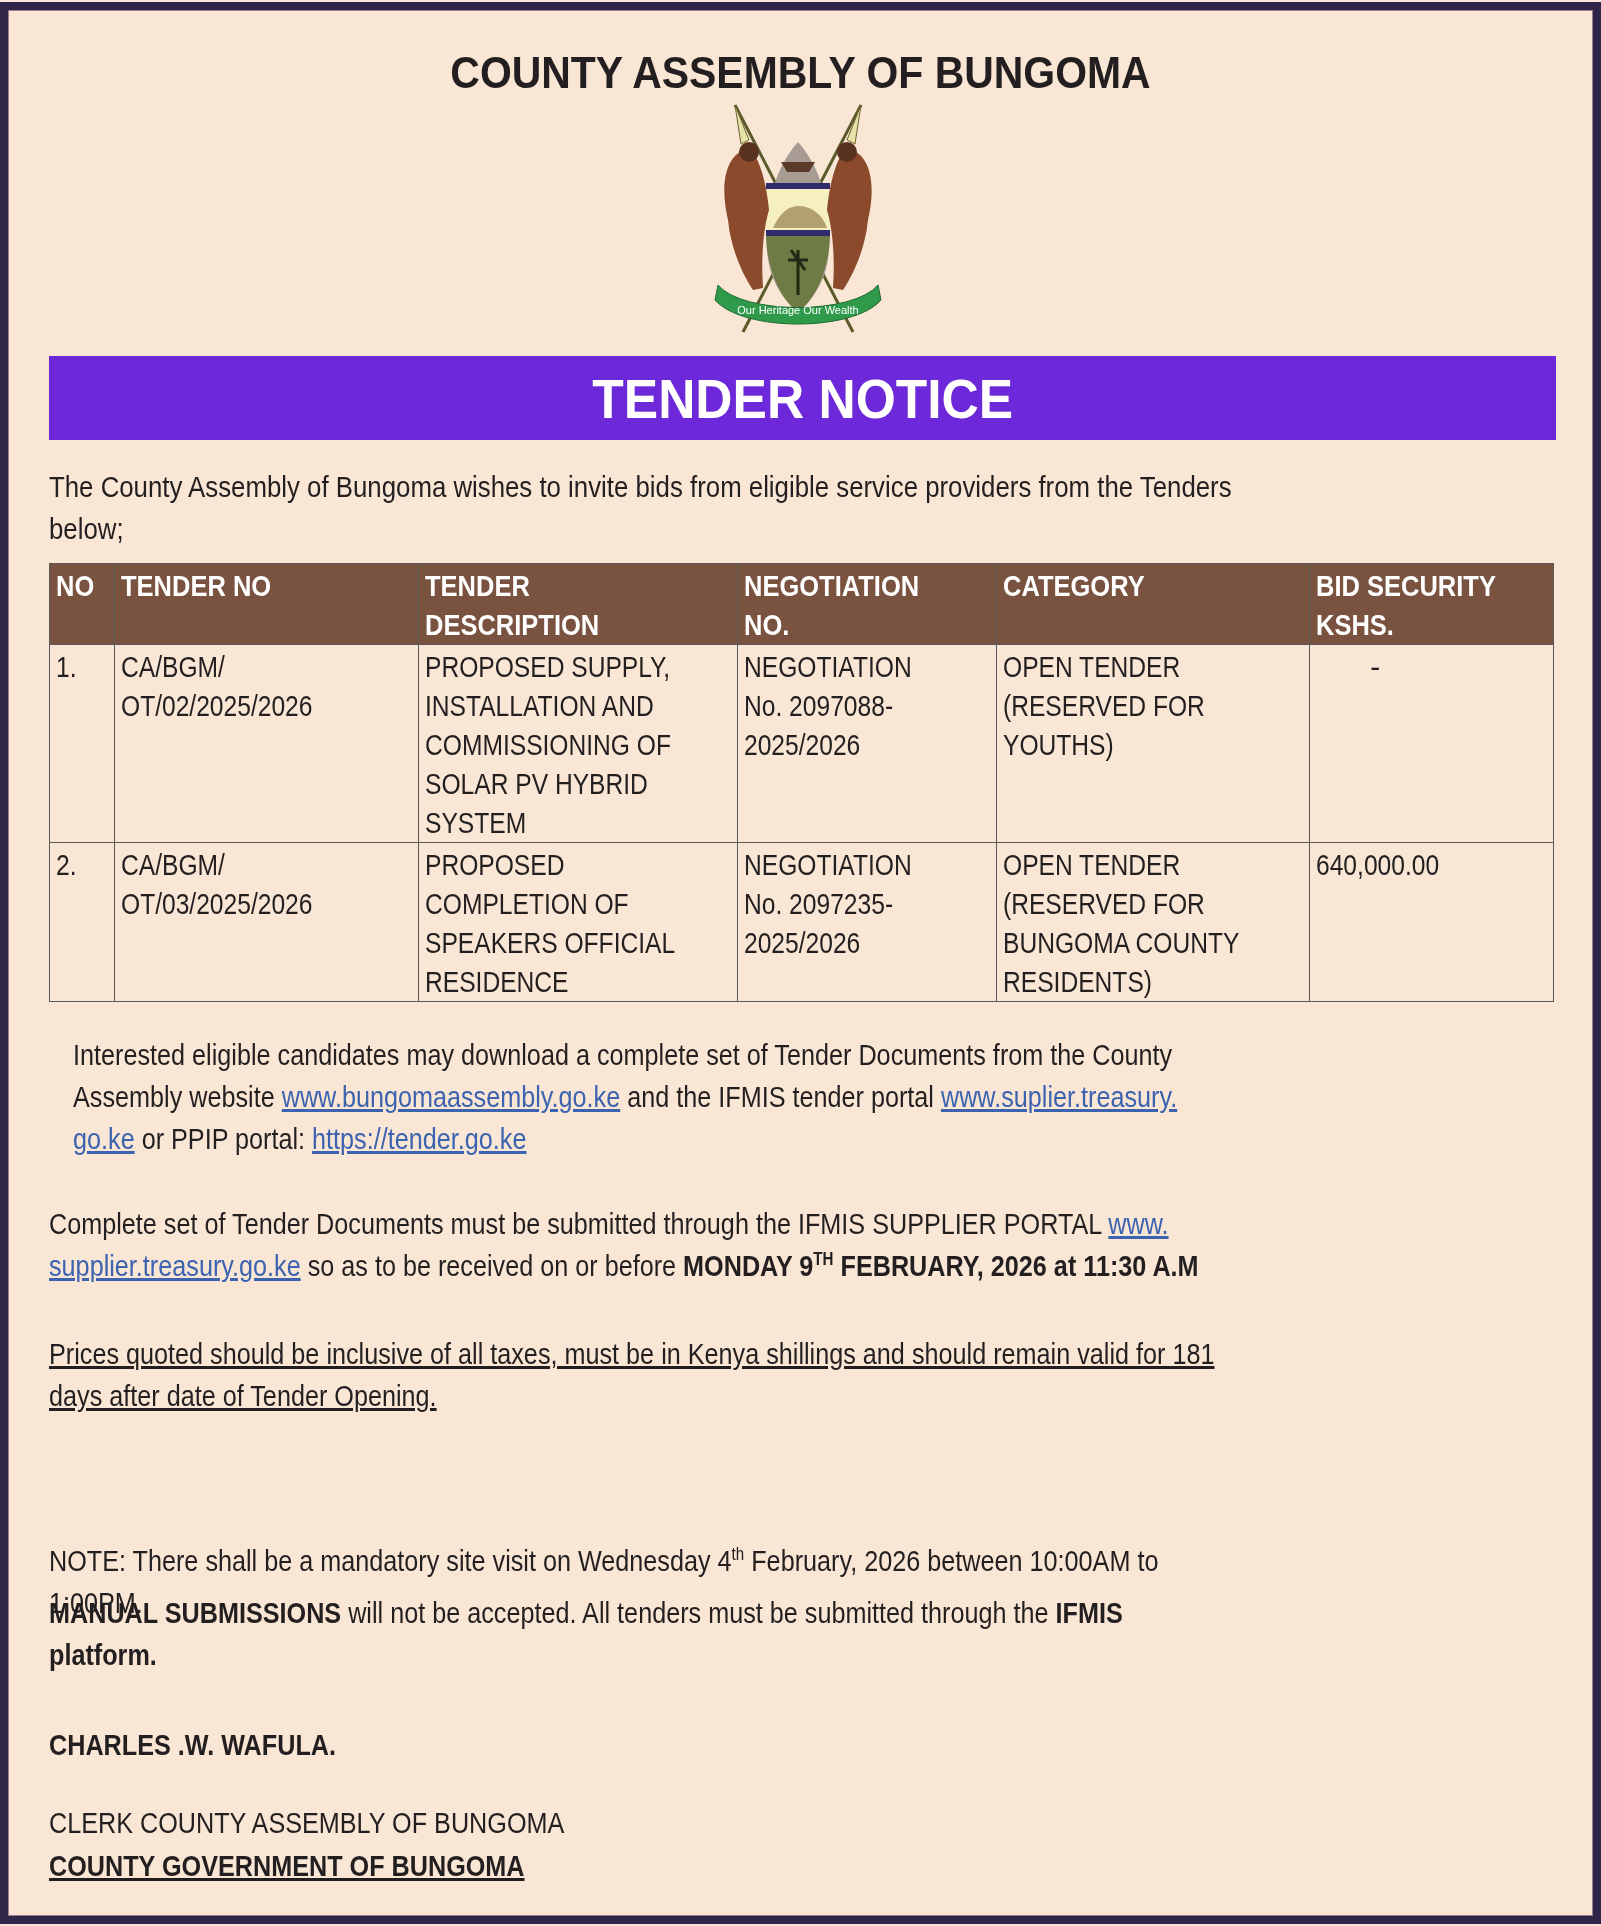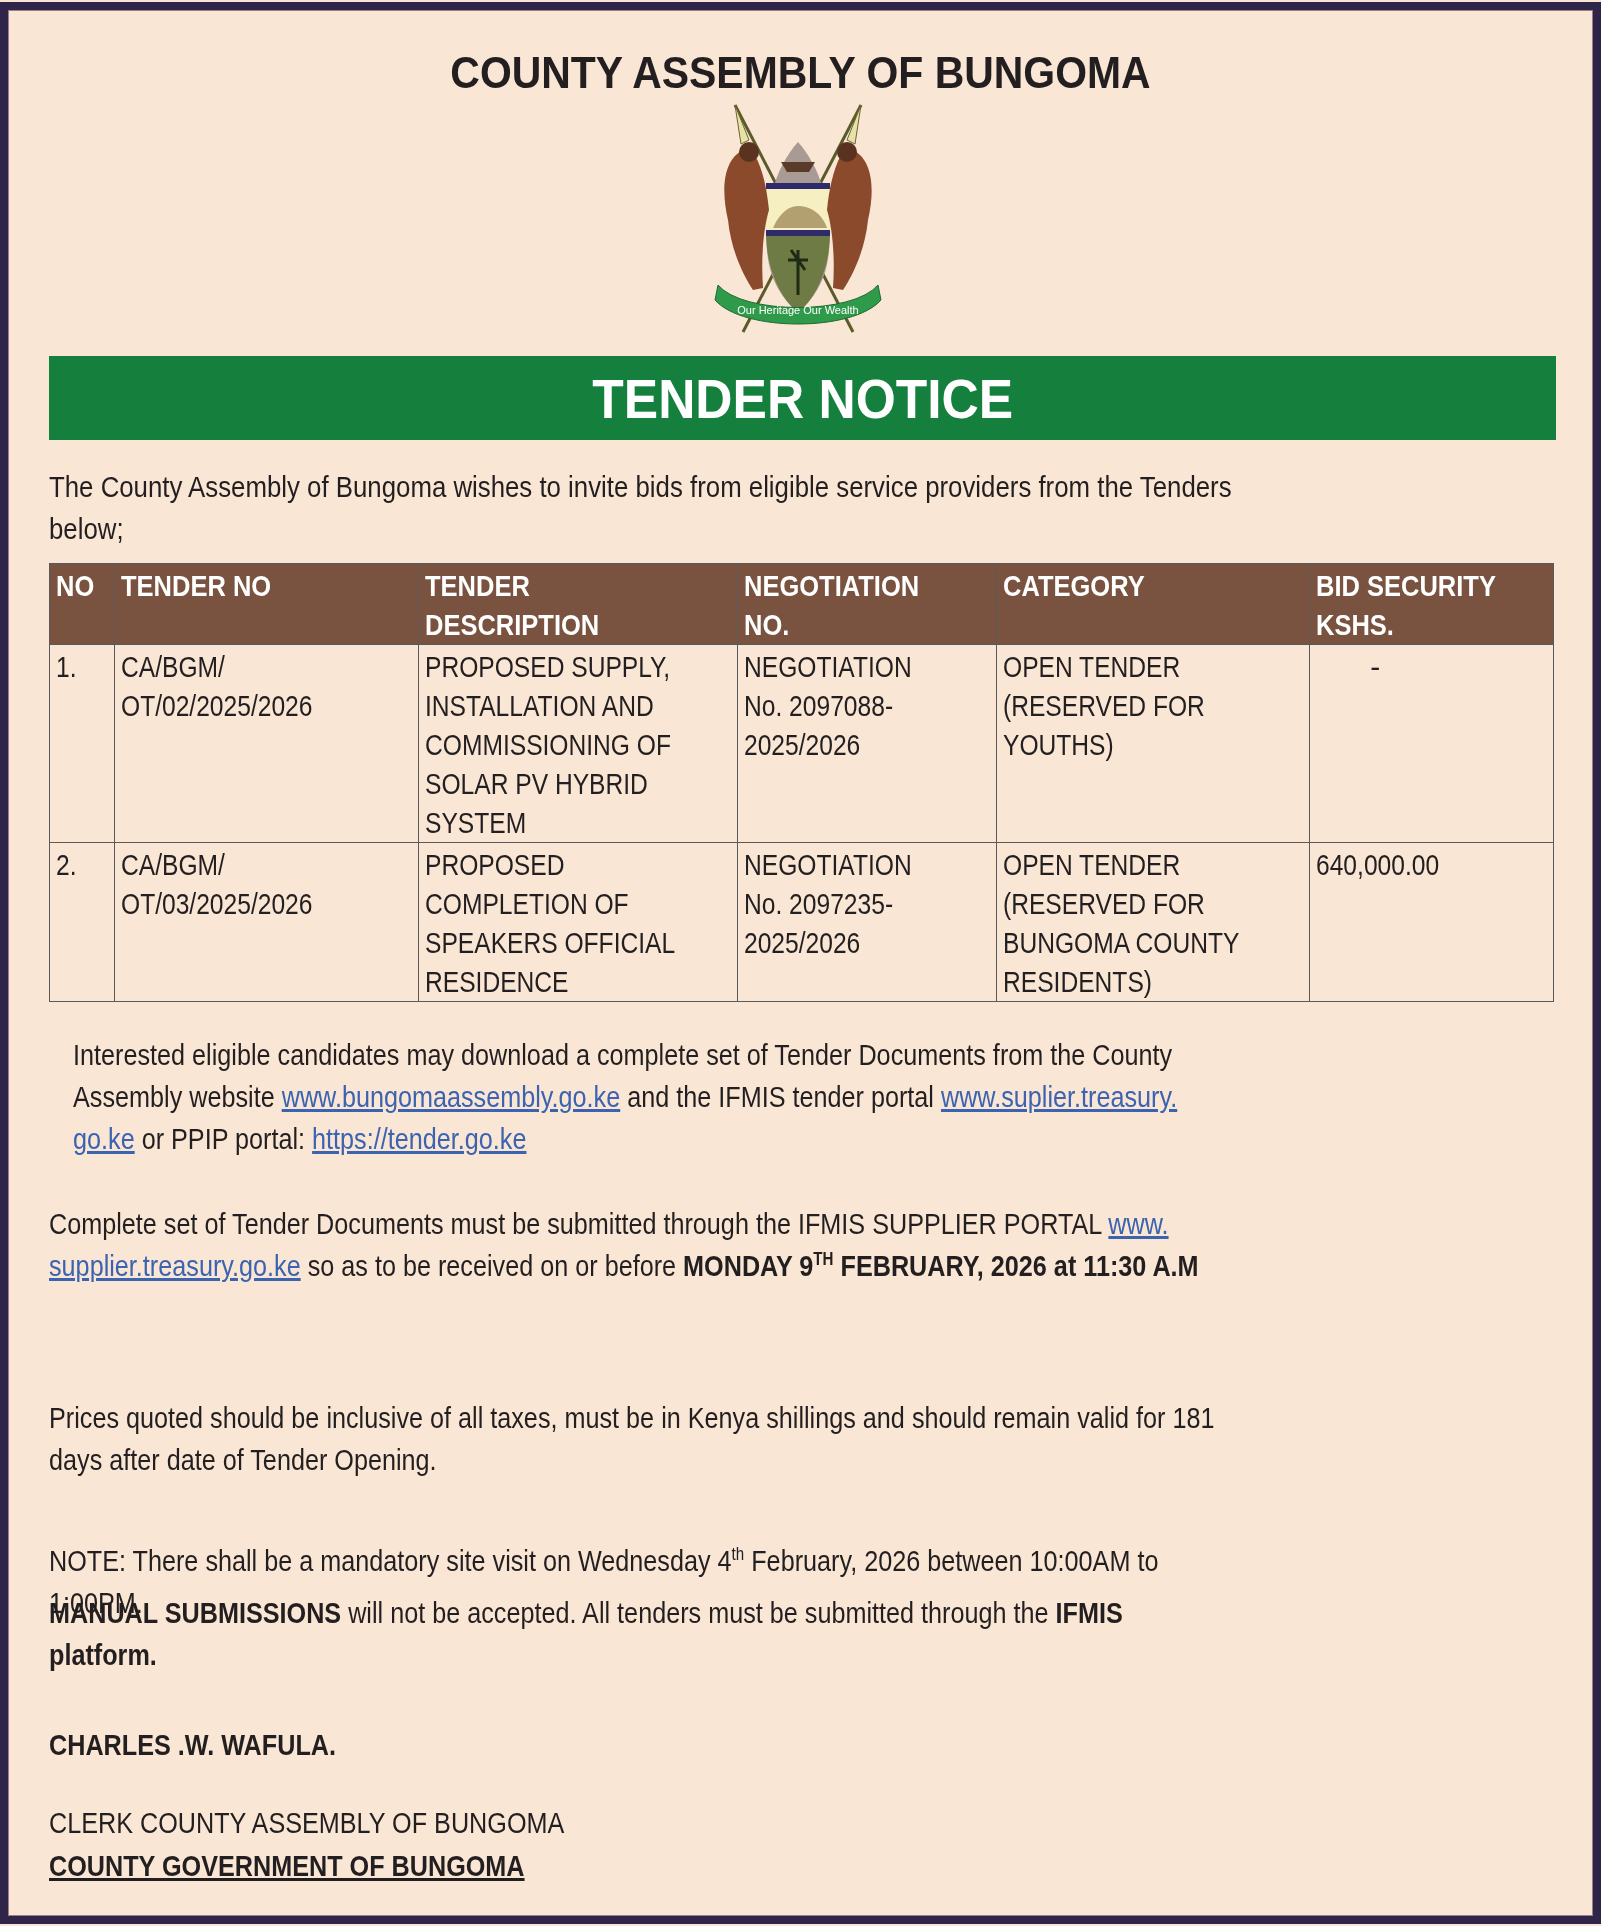--- a/index.html
+++ b/index.html
@@ -1,21 +1,21 @@
 <!DOCTYPE html>
 <html><head>
 <meta charset="utf-8">
 <style>
   html, body { margin: 0; padding: 0; }
   body { width: 1601px; height: 1926px; background: #f9e6d4; position: relative; overflow: hidden; }
   .frame { position: absolute; left: 0; top: 2px; width: 1585px; height: 1906px; border: 8px solid #2e2549; background: #f9e6d5; }
   .frame-inner { position: absolute; inset: 0; border: 1px solid #9b7f88; }
   .title { position: absolute; left: 0; right: 0; top: 48px; text-align: center; font-family: "Liberation Sans", sans-serif; font-weight: 700; font-size: 44px; color: #231f20; letter-spacing: 0px; }
   .emblem { position: absolute; left: 703px; top: 100px; width: 190px; height: 240px; }
-  .banner { position: absolute; left: 49px; top: 356px; width: 1507px; height: 84px; background: #15803d; display: flex; align-items: center; justify-content: center; }
+  .banner { position: absolute; left: 49px; top: 356px; width: 1507px; height: 84px; background: #6d28d9; display: flex; align-items: center; justify-content: center; }
   .banner span { color: #ffffff; font-family: "Liberation Sans", sans-serif; font-weight: 700; font-size: 56px; display: inline-block; transform: scaleX(0.92); }
   .para { position: absolute; left: 49px; width: 1507px; font-family: "Liberation Sans", sans-serif; font-size: 30px; line-height: 42px; color: #231f20; }
   .sq { display: block; transform-origin: left top; }
   a.link { color: #3b63b0; text-decoration: underline; }
   table.tenders { position: absolute; left: 49px; top: 563px; width: 1505px; border-collapse: collapse; font-family: "Liberation Sans", sans-serif; color: #231f20; }
   table.tenders th, table.tenders td { border: 1.5px solid #5a5a5a; vertical-align: top; text-align: left; padding: 2px 6px 0 6px; }
   table.tenders th { background: #7a5240; color: #ffffff; font-weight: 700; font-size: 30px; line-height: 39px; height: 74px; }
   table.tenders td { font-size: 30px; line-height: 39px; }
   .cell { display: inline-block; white-space: nowrap; transform-origin: left top; }
   .sig { position: absolute; left: 49px; font-family: "Liberation Sans", sans-serif; font-size: 30px; color: #231f20; }
@@ -139,21 +139,21 @@
   <span class="sq" style="transform:scaleX(0.84);white-space:nowrap;">Interested eligible candidates may download a complete set of Tender Documents from the County</span>
   <span class="sq" style="transform:scaleX(0.84);white-space:nowrap;"><span>Assembly website </span><a class="link">www.bungomaassembly.go.ke</a><span> and the IFMIS tender portal </span><a class="link">www.suplier.treasury.</a></span>
   <span class="sq" style="transform:scaleX(0.84);white-space:nowrap;"><a class="link">go.ke</a><span> or PPIP portal: </span><a class="link">https://tender.go.ke</a></span>
 </div>
 
 <div class="para" style="top:1203px;">
   <span class="sq" style="transform:scaleX(0.84);white-space:nowrap;"><span>Complete set of Tender Documents must be submitted through the IFMIS SUPPLIER PORTAL </span><a class="link">www.</a></span>
   <span class="sq" style="transform:scaleX(0.84);white-space:nowrap;"><a class="link">supplier.treasury.go.ke</a><span> so as to be received on or before </span><b><span>MONDAY 9</span><sup>TH</sup><span> FEBRUARY, 2026 at 11:30 A.M</span></b></span>
 </div>
 
-<div class="para" style="top:1397px;">
+<div class="para" style="top:1333px;text-decoration:underline;">
   <span class="sq" style="transform:scaleX(0.84);white-space:nowrap;">Prices quoted should be inclusive of all taxes, must be in Kenya shillings and should remain valid for 181</span>
   <span class="sq" style="transform:scaleX(0.84);white-space:nowrap;">days after date of Tender Opening.</span>
 </div>
 
 <div class="para" style="top:1540px;">
   <span class="sq" style="transform:scaleX(0.84);white-space:nowrap;"><span>NOTE: There shall be a mandatory site visit on Wednesday 4</span><sup>th</sup><span> February, 2026 between 10:00AM to</span></span>
   <span class="sq" style="transform:scaleX(0.84);white-space:nowrap;">1:00PM.</span>
 </div>
 
 <div class="para" style="top:1592px;">

